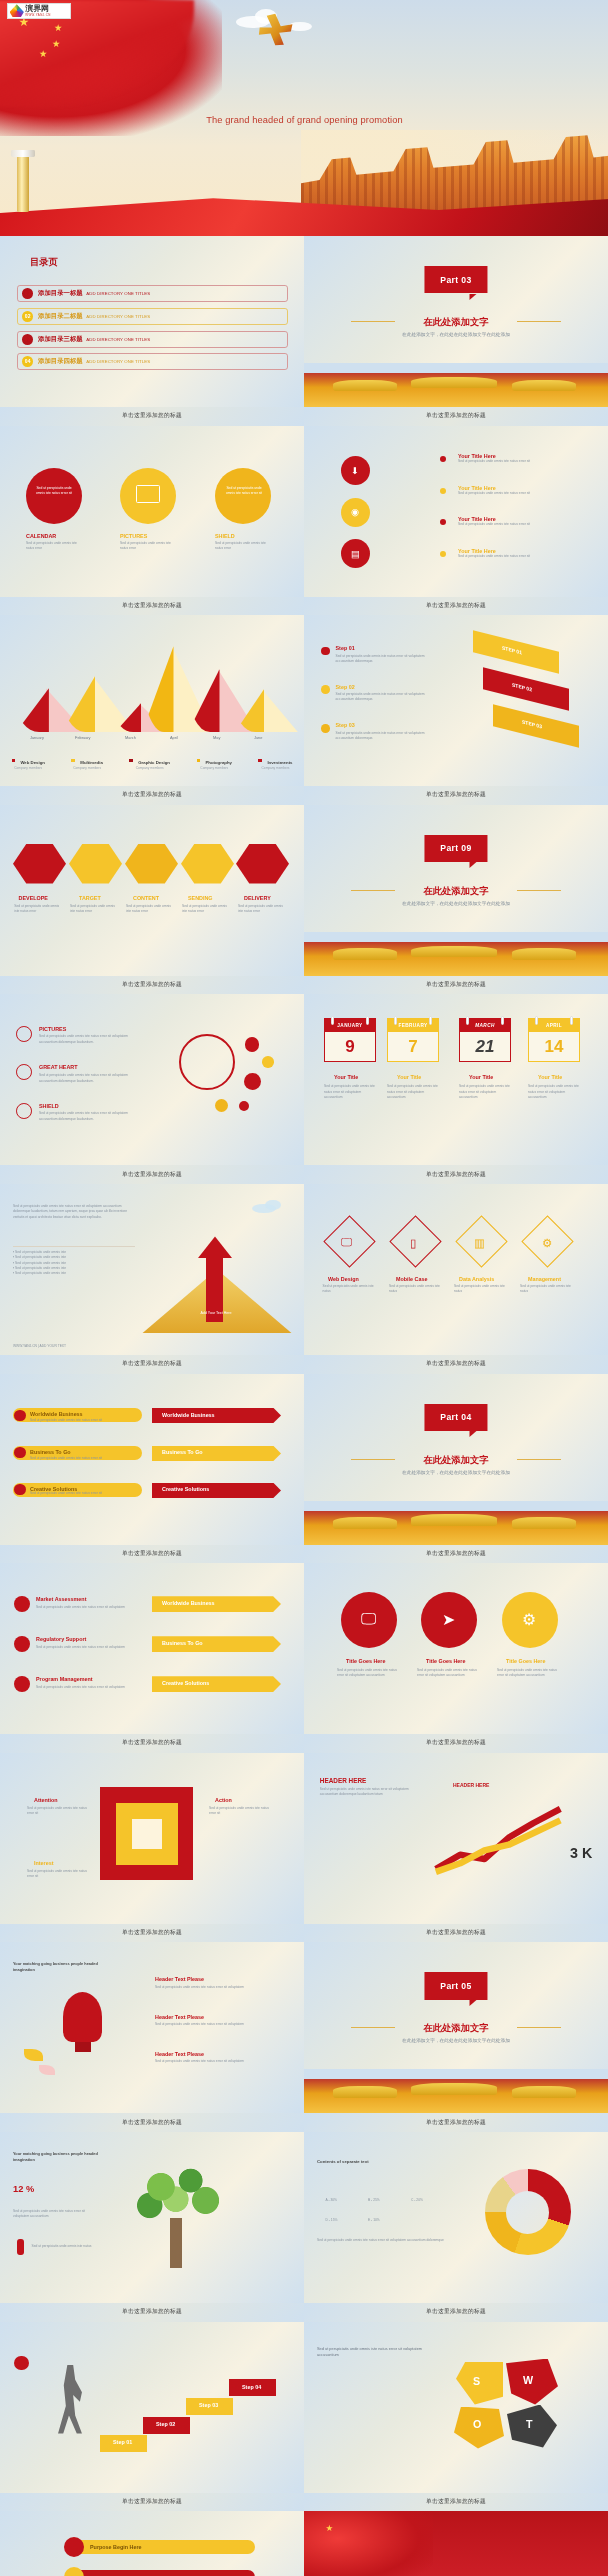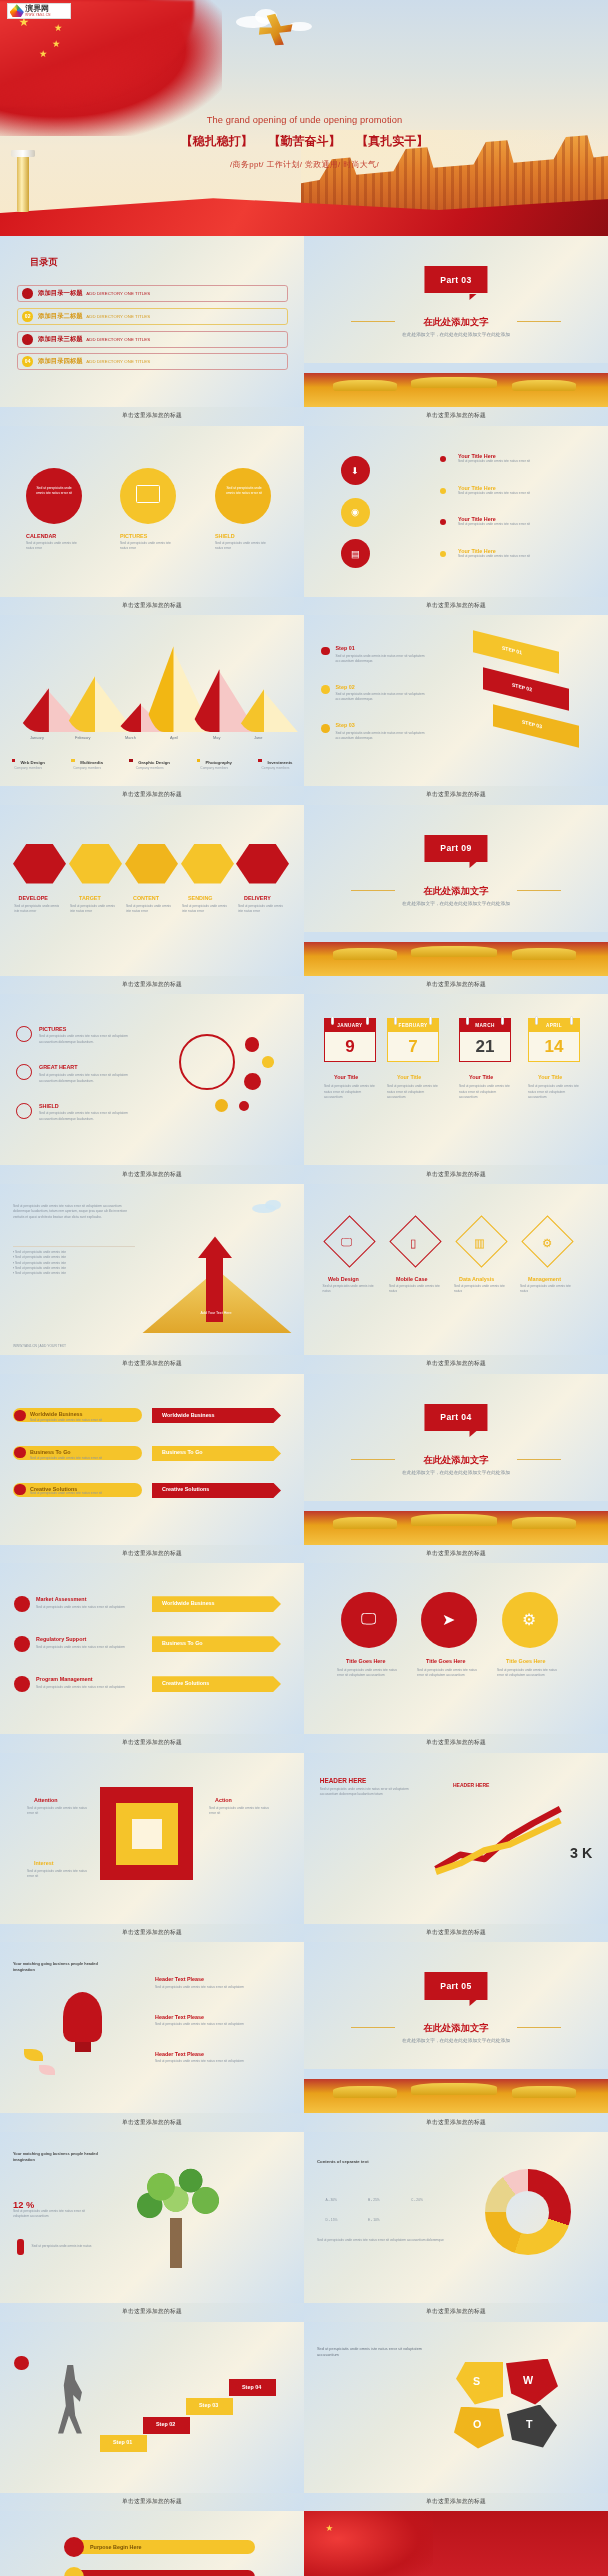--- a/index.html
+++ b/index.html
@@ -150,27 +150,21 @@
     <div class="cloud" style="left:255px;top:9.3px;width:21.5px;height:15px;"></div>
     <div class="cloud" style="left:288px;top:21.5px;width:24px;height:9.3px;"></div>
 
     <div class="t" style="left:255px;top:13px;width:39px;height:33px;
                 background:linear-gradient(135deg,#f7d24a,#d98c19 60%,#b4141b);
                 clip-path:polygon(12% 44%,44% 44%,30% 8%,52% 2%,66% 40%,96% 34%,92% 56%,62% 60%,74% 96%,52% 98%,40% 62%,10% 66%);"></div>
 
     <div class="wallhaze"></div>
     <div class="greatwall"></div>
 
-    <div class="en-sub">The grand opening of unde opening promotion</div>
-    <div class="brackets">
-      <span>【稳扎稳打】</span>
-      <span>【勤苦奋斗】</span>
-      <span>【真扎实干】</span>
-    </div>
-    <div class="tagline">/商务ppt/ 工作计划/ 党政通用/ 时尚大气/</div>
+    <div class="en-sub">The grand headed of grand opening promotion</div>
 
     <div class="red-sweep"></div>
     <div class="pillar"></div>
 
     <div class="logo">
       <div class="lmark"></div>
       <div>
         <div class="ltxt">演界网</div>
         <div class="lsub">WWW.YANJ.CN</div>
       </div>
@@ -423,21 +417,21 @@
           <div class="ring" style="right:5.7px;"></div>
           <div class="top" style="background:#c1121a;">JANUARY</div>
           <div class="bd" style="color:#c1121a;">9</div>
         </div>
         <div class="cal" style="left:83px;top:24px;border:0.7px solid #f5c42a;">
           <div class="ring" style="left:5.7px;"></div>
           <div class="ring" style="right:5.7px;"></div>
           <div class="top" style="background:#f5c42a;">FEBRUARY</div>
           <div class="bd" style="color:#f0b51c;">7</div>
         </div>
-        <div class="cal" style="left:155px;top:24px;border:0.7px solid #c1121a;">
+        <div class="cal" style="left:155px;top:24px;border:0.7px solid #c1121a;font-style:italic;">
           <div class="ring" style="left:5.7px;"></div>
           <div class="ring" style="right:5.7px;"></div>
           <div class="top" style="background:#c1121a;">MARCH</div>
           <div class="bd" style="color:#404040;">21</div>
         </div>
         <div class="cal" style="left:224px;top:24px;border:0.7px solid #f5c42a;">
           <div class="ring" style="left:5.7px;"></div>
           <div class="ring" style="right:5.7px;"></div>
           <div class="top" style="background:#f5c42a;">APRIL</div>
           <div class="bd" style="color:#f0b51c;">14</div>
@@ -656,21 +650,21 @@
         <div class="roof" style="left:208px;width:64px;"></div>
       </div>
       <div class="caption">单击这里添加您的标题</div>
     </div>
   </div>
 
   <div class="row">
     <div class="cell">
       <div class="slide">
         <div class="t tiny" style="left:13px;top:18.6px;width:100px;font-size:3.9px;font-weight:bold;color:#4a4a4a;">Your matching going business people headed imagination</div>
-        <div class="t" style="left:13px;top:68px;font-size:9.3px;font-weight:bold;color:#c1121a;">12 %</div>
+        <div class="t" style="left:13px;top:52px;font-size:9.3px;font-weight:bold;color:#c1121a;">12 %</div>
         <div class="t tiny" style="left:13px;top:77px;width:79px;">Sed ut perspiciatis unde omnis iste natus error sit voluptatem accusantium</div>
         <div class="t" style="left:170px;top:86px;width:11.5px;height:50px;background:#8a6a4a;"></div>
         <div class="t" style="left:133px;top:30px;width:93px;height:62px;
              background:radial-gradient(circle at 30% 40%,#7cbf4a 0 18%,transparent 19%),
                         radial-gradient(circle at 62% 30%,#4e9c38 0 16%,transparent 17%),
                         radial-gradient(circle at 46% 60%,#9ed16a 0 20%,transparent 21%),
                         radial-gradient(circle at 78% 62%,#6fb547 0 16%,transparent 17%),
                         radial-gradient(circle at 18% 70%,#4e9c38 0 14%,transparent 15%);"></div>
         <div class="t" style="left:17px;top:107px;width:7.2px;height:15.8px;background:#c1121a;border-radius:2.9px;"></div>
         <div class="t tiny" style="left:31.5px;top:112px;width:72px;">Sed ut perspiciatis unde omnis iste natus</div>

